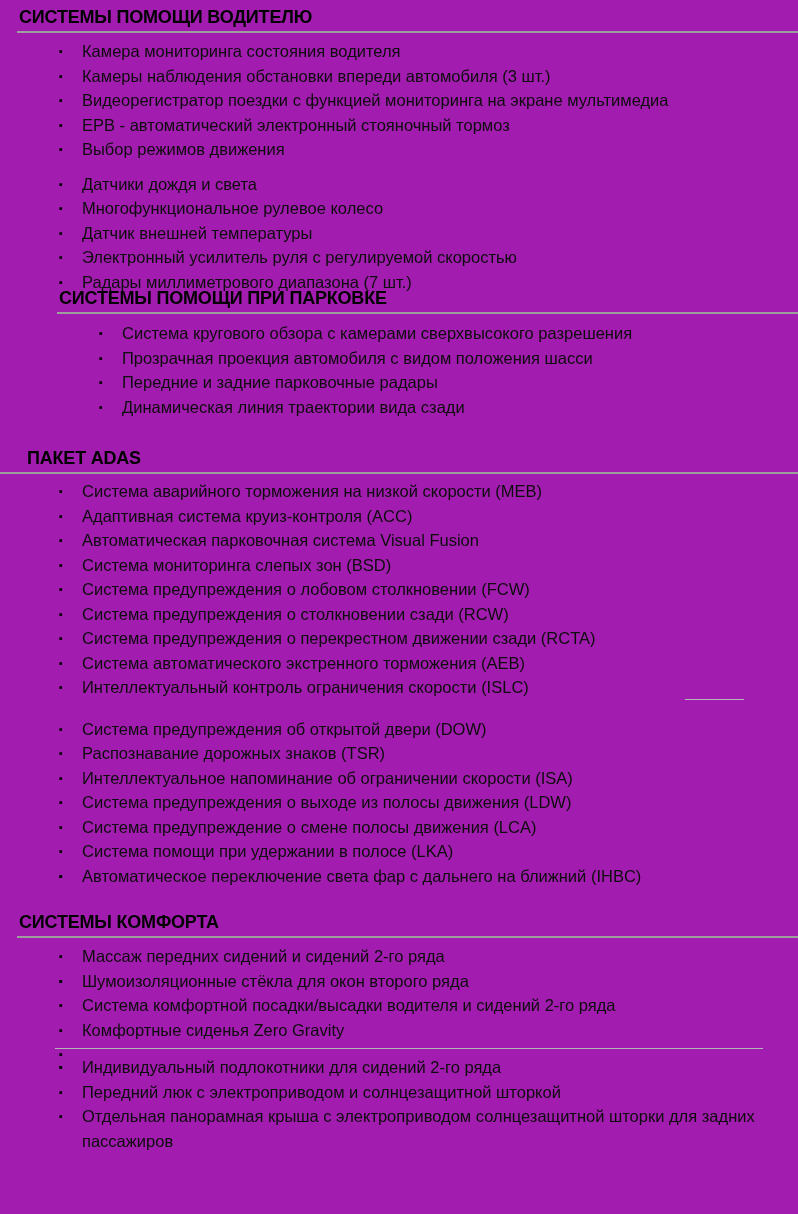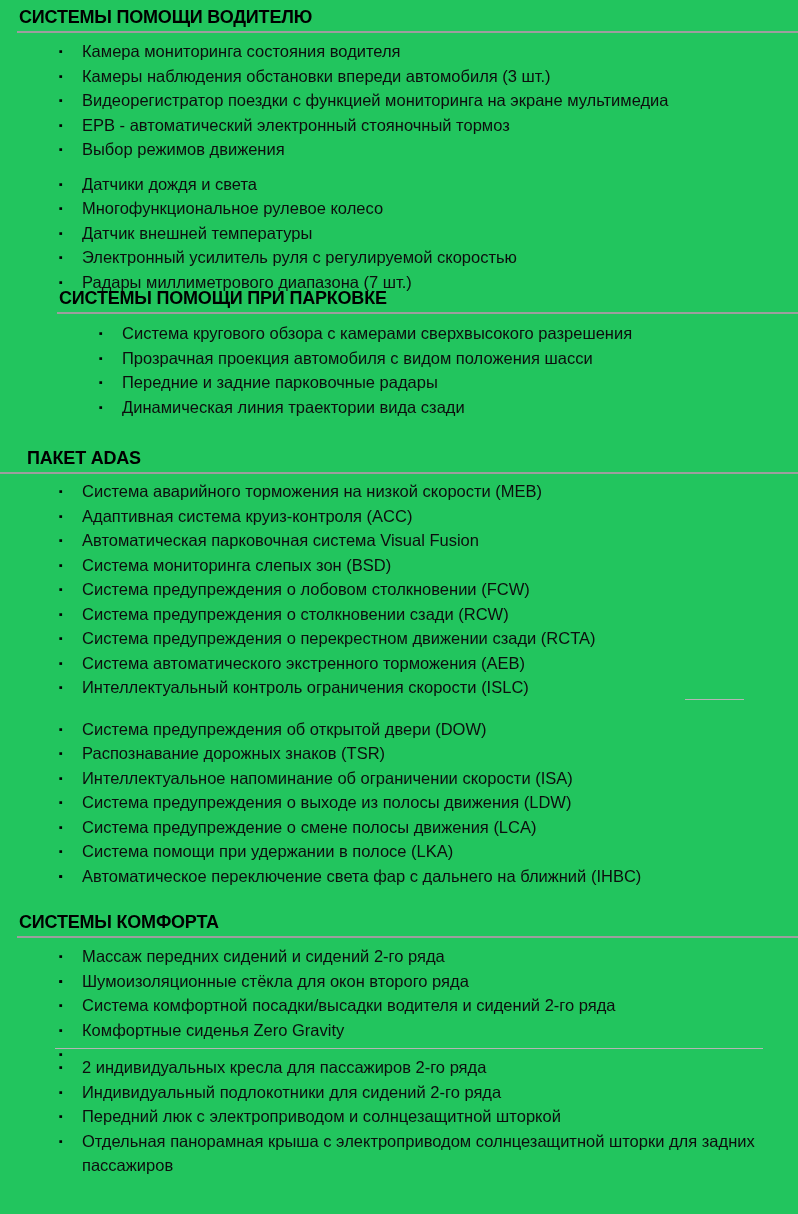--- a/index.html
+++ b/index.html
@@ -1,19 +1,19 @@
 <!DOCTYPE html>
 <html lang="ru"><head>
 <meta charset="utf-8">
 <style>
   html, body { margin:0; padding:0; background:#ffffff; }
   .page {
     position:relative;
     width:798px; height:1214px;
-    background:#22c55e;
+    background:#a21caf;
     color:#0d0d0d;
     font-family:"Liberation Sans", sans-serif;
     overflow:hidden;
   }
   .sec { position:absolute; left:0; right:0; }
   .sec-title {
     margin:0;
     padding-left:19px;
     font-size:18px;
     font-weight:700;
@@ -132,20 +132,20 @@
     <ul class="items lh-23" style="margin-top:6px;">
         <li><span class="bullet">▪</span><span>Массаж передних сидений и сидений 2-го ряда</span></li>
         <li><span class="bullet">▪</span></li>
         <li><span class="bullet">▪</span><span>Шумоизоляционные стёкла для окон второго ряда</span></li>
         <li><span class="bullet">▪</span><span>Система комфортной посадки/высадки водителя и сидений 2-го ряда</span></li>
         <li><span class="bullet">▪</span><span>Комфортные сиденья Zero Gravity</span></li>
         <li><span class="bullet">▪</span></li>
       </ul>
     <div class="group-divider"></div>
     <ul class="items lh-235">
-        <li><span class="bullet">▪</span><span>2 индивидуальных кресла для пассажиров 2-го ряда</span></li>
+        <li><span class="bullet">▪</span></li>
         <li><span class="bullet">▪</span><span>Индивидуальный подлокотники для сидений 2-го ряда</span></li>
         <li><span class="bullet">▪</span><span>Передний люк с электроприводом и солнцезащитной шторкой</span></li>
         <li><span class="bullet">▪</span><span>Отдельная панорамная крыша с электроприводом солнцезащитной шторки для задних пассажиров</span></li>
       </ul>
   </section>
 
 </div>
 
 </body></html>

